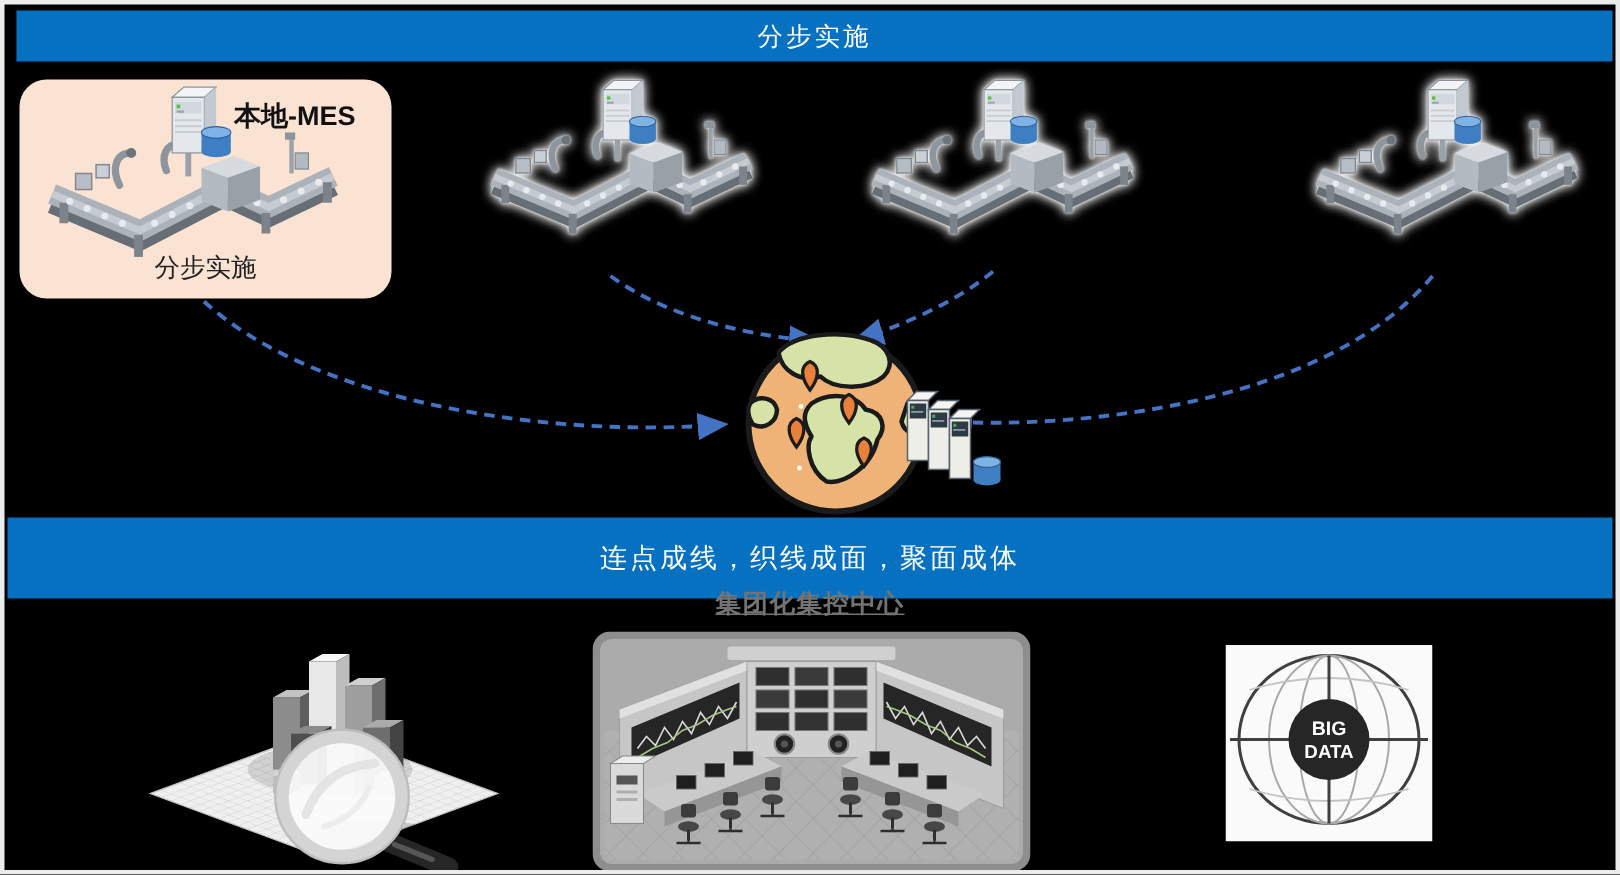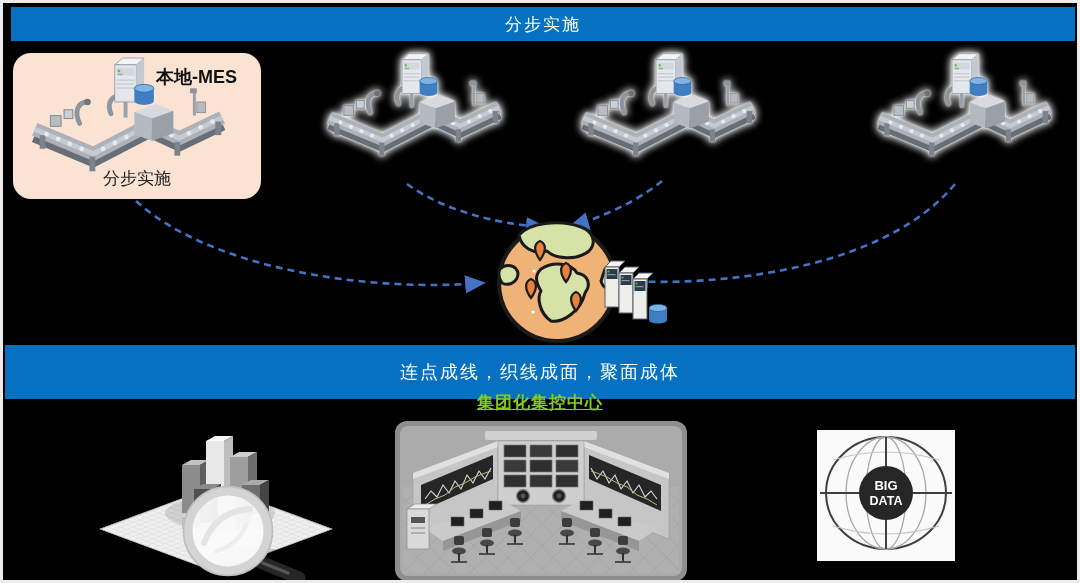--- a/index.html
+++ b/index.html
@@ -12,21 +12,21 @@
   .mes-box{position:absolute;left:10px;top:50px;width:248px;height:146px;background:#FBE3D4;border-radius:18px;}
   .mes-title{position:absolute;left:120px;top:12px;font-size:18px;font-weight:bold;color:#111;margin-left:23px;}
   .mes-caption{position:absolute;left:0;right:0;top:114px;text-align:center;font-size:17px;color:#222;}
   .factory{position:absolute;width:185px;height:119px;}
   .factory.glow{filter:drop-shadow(0 0 4px rgba(255,255,255,.85)) drop-shadow(0 0 1px #fff);}
   .f2{left:318px;top:48px;} .f3{left:572px;top:48px;} .f4{left:868px;top:48px;}
   .mes-factory{position:absolute;left:12px;top:2px;width:205px;height:132px;}
   .hub{position:absolute;left:486px;top:214px;width:190px;height:135px;}
   .overlay{position:absolute;left:0;top:0;width:1080px;height:583px;pointer-events:none;}
   .cc-title{position:absolute;left:397px;top:388px;width:280px;text-align:center;font-size:17px;font-weight:bold;
-            color:#84cc16;text-decoration:underline;letter-spacing:1px;}
+            color:#737373;text-decoration:underline;letter-spacing:1px;}
   .img-chart{position:absolute;left:95px;top:402px;width:236px;height:178px;}
   .img-room{position:absolute;left:392px;top:418px;width:292px;height:160px;}
   .img-bigdata{position:absolute;left:814px;top:427px;width:138px;height:131px;}
 </style>
 </head>
 <body>
 
 <svg width="0" height="0" style="position:absolute">
   <defs>
     <symbol id="factory" viewBox="0 0 210 135">

